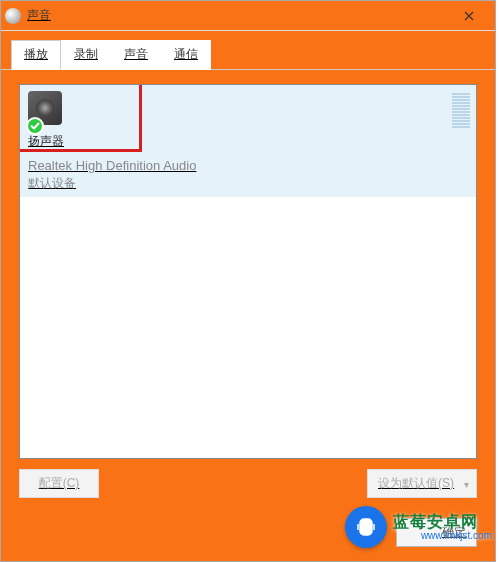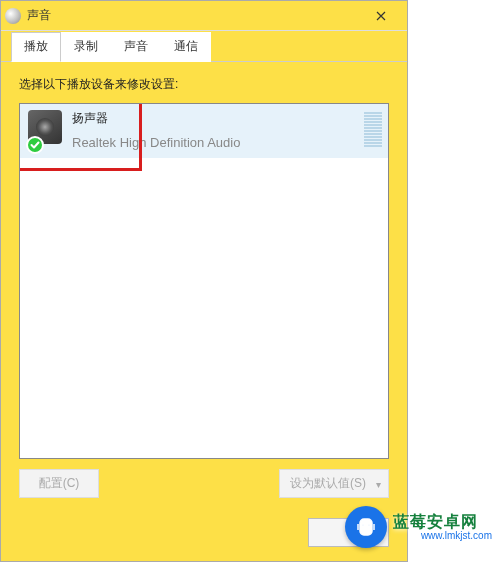--- a/index.html
+++ b/index.html
@@ -9,26 +9,27 @@
       font-family: "Microsoft YaHei", "Segoe UI", Tahoma, sans-serif;
     }
     body {
       background: #fff;
       width: 500px;
       height: 562px;
       position: relative;
       overflow: hidden;
     }
     .window {
-      width: 408px;
+      width: 496px;
       height: 562px;
       border: 1px solid #aaa;
-      background: #fde047;
-      display: flex;
-      flex-direction: column;
+      background: #f97316;
+      display: flex;
+      flex-direction: column;
+      text-decoration: underline;
     }
     .titlebar {
       height: 30px;
       display: flex;
       align-items: center;
       padding: 0 4px;
       border-bottom: 1px solid #ddd;
     }
     .titlebar-icon {
       width: 16px;
@@ -47,20 +48,21 @@
       height: 28px;
       display: flex;
       align-items: center;
       justify-content: center;
       font-size: 14px;
       color: #333;
       cursor: pointer;
     }
     .tabstrip {
       display: flex;
+      margin-top: 8px;
       padding: 0 10px;
       border-bottom: 1px solid #ccc;
     }
     .tab {
       padding: 5px 12px 6px;
       font-size: 12px;
       color: #333;
       border: 1px solid transparent;
       border-bottom: none;
       cursor: pointer;
@@ -100,20 +102,21 @@
       height: 70px;
       pointer-events: none;
       z-index: 5;
     }
     .device-item {
       display: flex;
       padding: 6px 8px;
       background: #e6f2fa;
       align-items: flex-start;
       position: relative;
+      flex-direction: column;
     }
     .device-icon-wrap {
       position: relative;
       width: 36px;
       height: 42px;
       flex-shrink: 0;
       margin-right: 8px;
     }
     .speaker-icon {
       width: 34px;
@@ -287,36 +290,36 @@
   </div>
 
   <div class="tabstrip">
     <div class="tab active">播放</div>
     <div class="tab">录制</div>
     <div class="tab">声音</div>
     <div class="tab">通信</div>
   </div>
 
   <div class="content">
-    <div class="instruction">选择以下播放设备来修改设置:</div>
 
     <div class="device-list">
       <div class="highlight-box"></div>
       <div class="device-item">
         <div class="device-icon-wrap">
           <div class="speaker-icon"></div>
           <div class="check-badge">
             <svg viewBox="0 0 10 10">
                 <path d="M1.5 5 L4 7.5 L8.5 2.5" stroke="#fff" stroke-width="2" fill="none" stroke-linecap="round" stroke-linejoin="round"></path>
               </svg>
           </div>
         </div>
         <div class="device-text">
           <span class="device-name">扬声器</span>
           <span class="device-driver">Realtek High Definition Audio</span>
+          <span class="device-status">默认设备</span>
         </div>
         <div class="level-meter">
           <div class="meter-bar"></div>
             <div class="meter-bar"></div>
             <div class="meter-bar"></div>
           <div class="meter-bar"></div>
             <div class="meter-bar"></div>
             <div class="meter-bar"></div>
           <div class="meter-bar"></div>
             <div class="meter-bar"></div>

